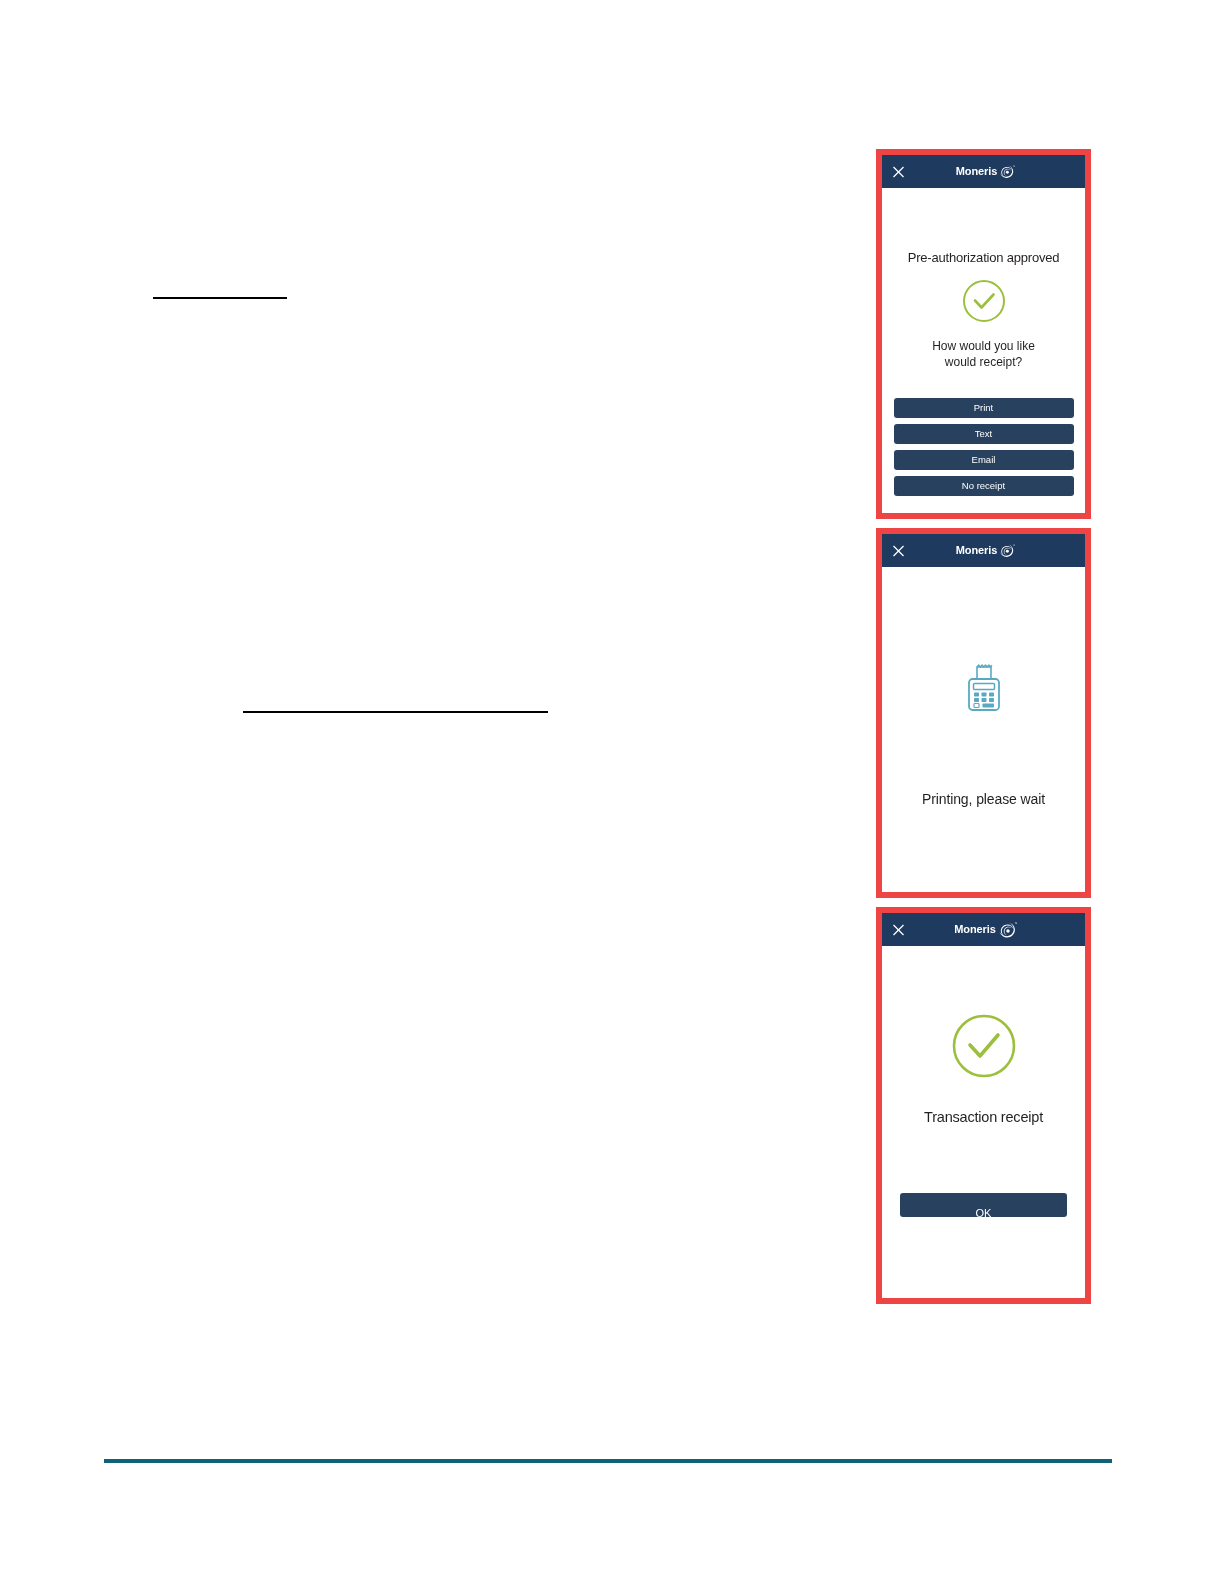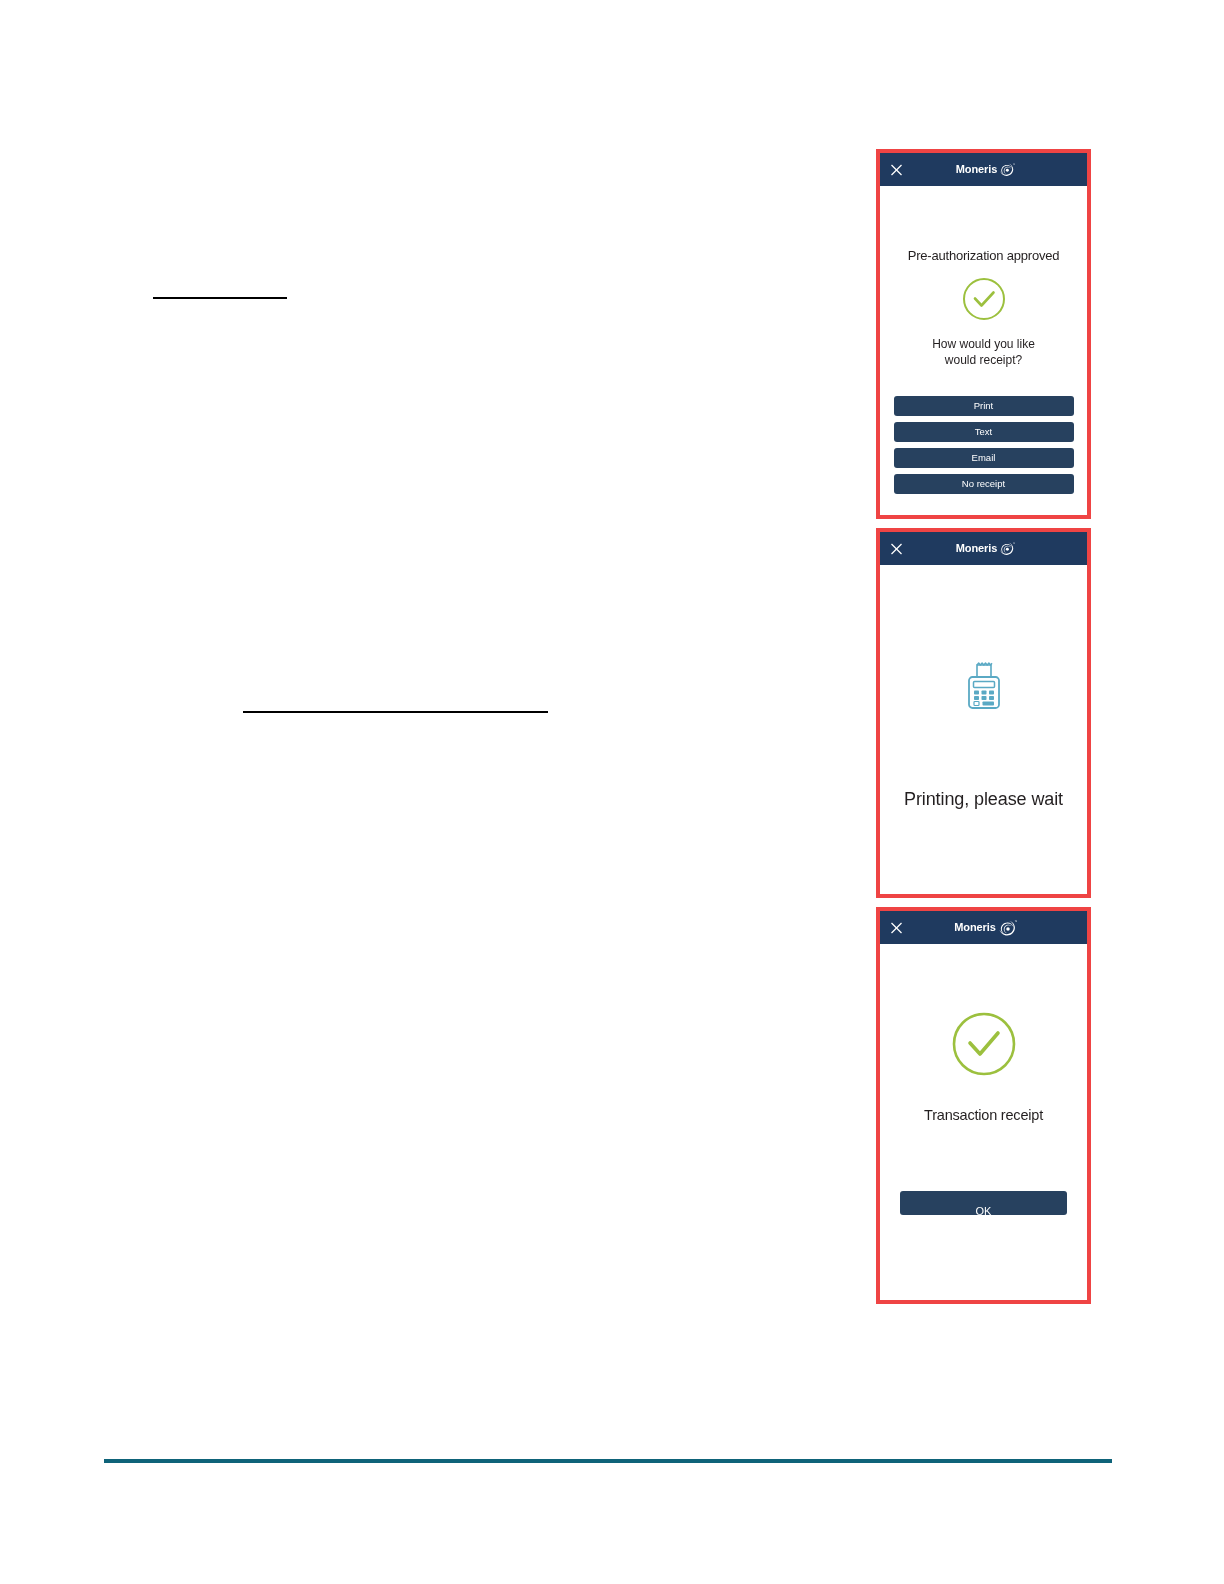--- a/index.html
+++ b/index.html
@@ -33,21 +33,21 @@
     height: 4px;
     background: #0e6379;
   }
 
   
   .screen {
     position: absolute;
     left: 876px;
     width: 215px;
     background: #ffffff;
-    border: 4px solid #ef4444;
+    border: 6px solid #ef4444;
     box-sizing: border-box;
     display: flex;
     flex-direction: column;
     overflow: hidden;
   }
   #screen-receipt   { top: 149px; height: 370px; }
   #screen-printing  { top: 528px; height: 370px; }
   #screen-complete  { top: 907px; height: 397px; }
 
   .screen-header {
@@ -134,21 +134,21 @@
 
   
   .printer-wrap {
     margin-top: 96px;
     display: flex;
     justify-content: center;
     width: 100%;
   }
   .printing-text {
     margin-top: 78px;
-    font-size: 18px;
+    font-size: 14px;
     color: #231f20;
     letter-spacing: -0.1px;
     text-align: center;
   }
 
   
   .complete-check { margin-top: 67px; }
   .complete-text {
     margin-top: 26px;
     font-size: 14.5px;

